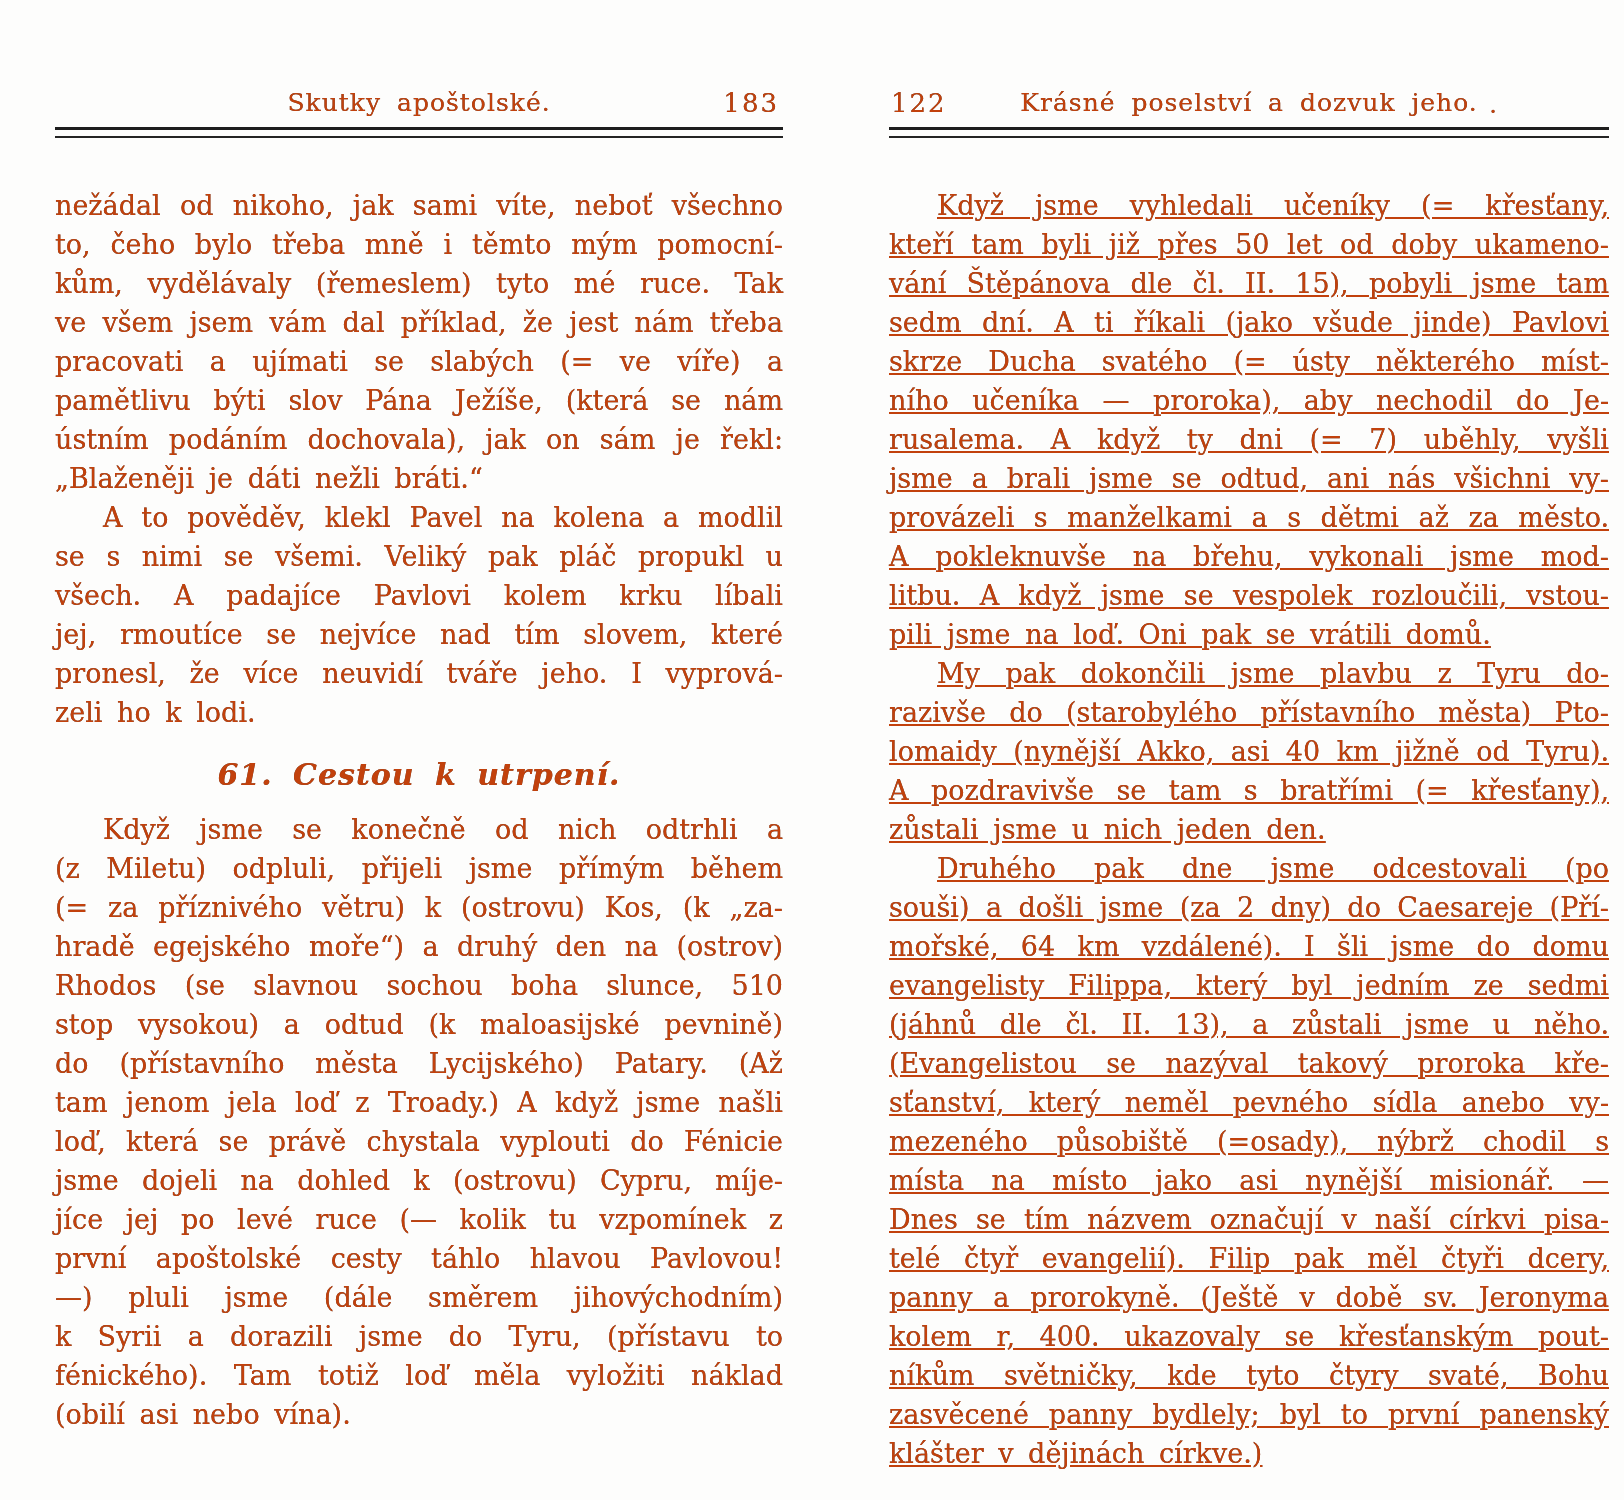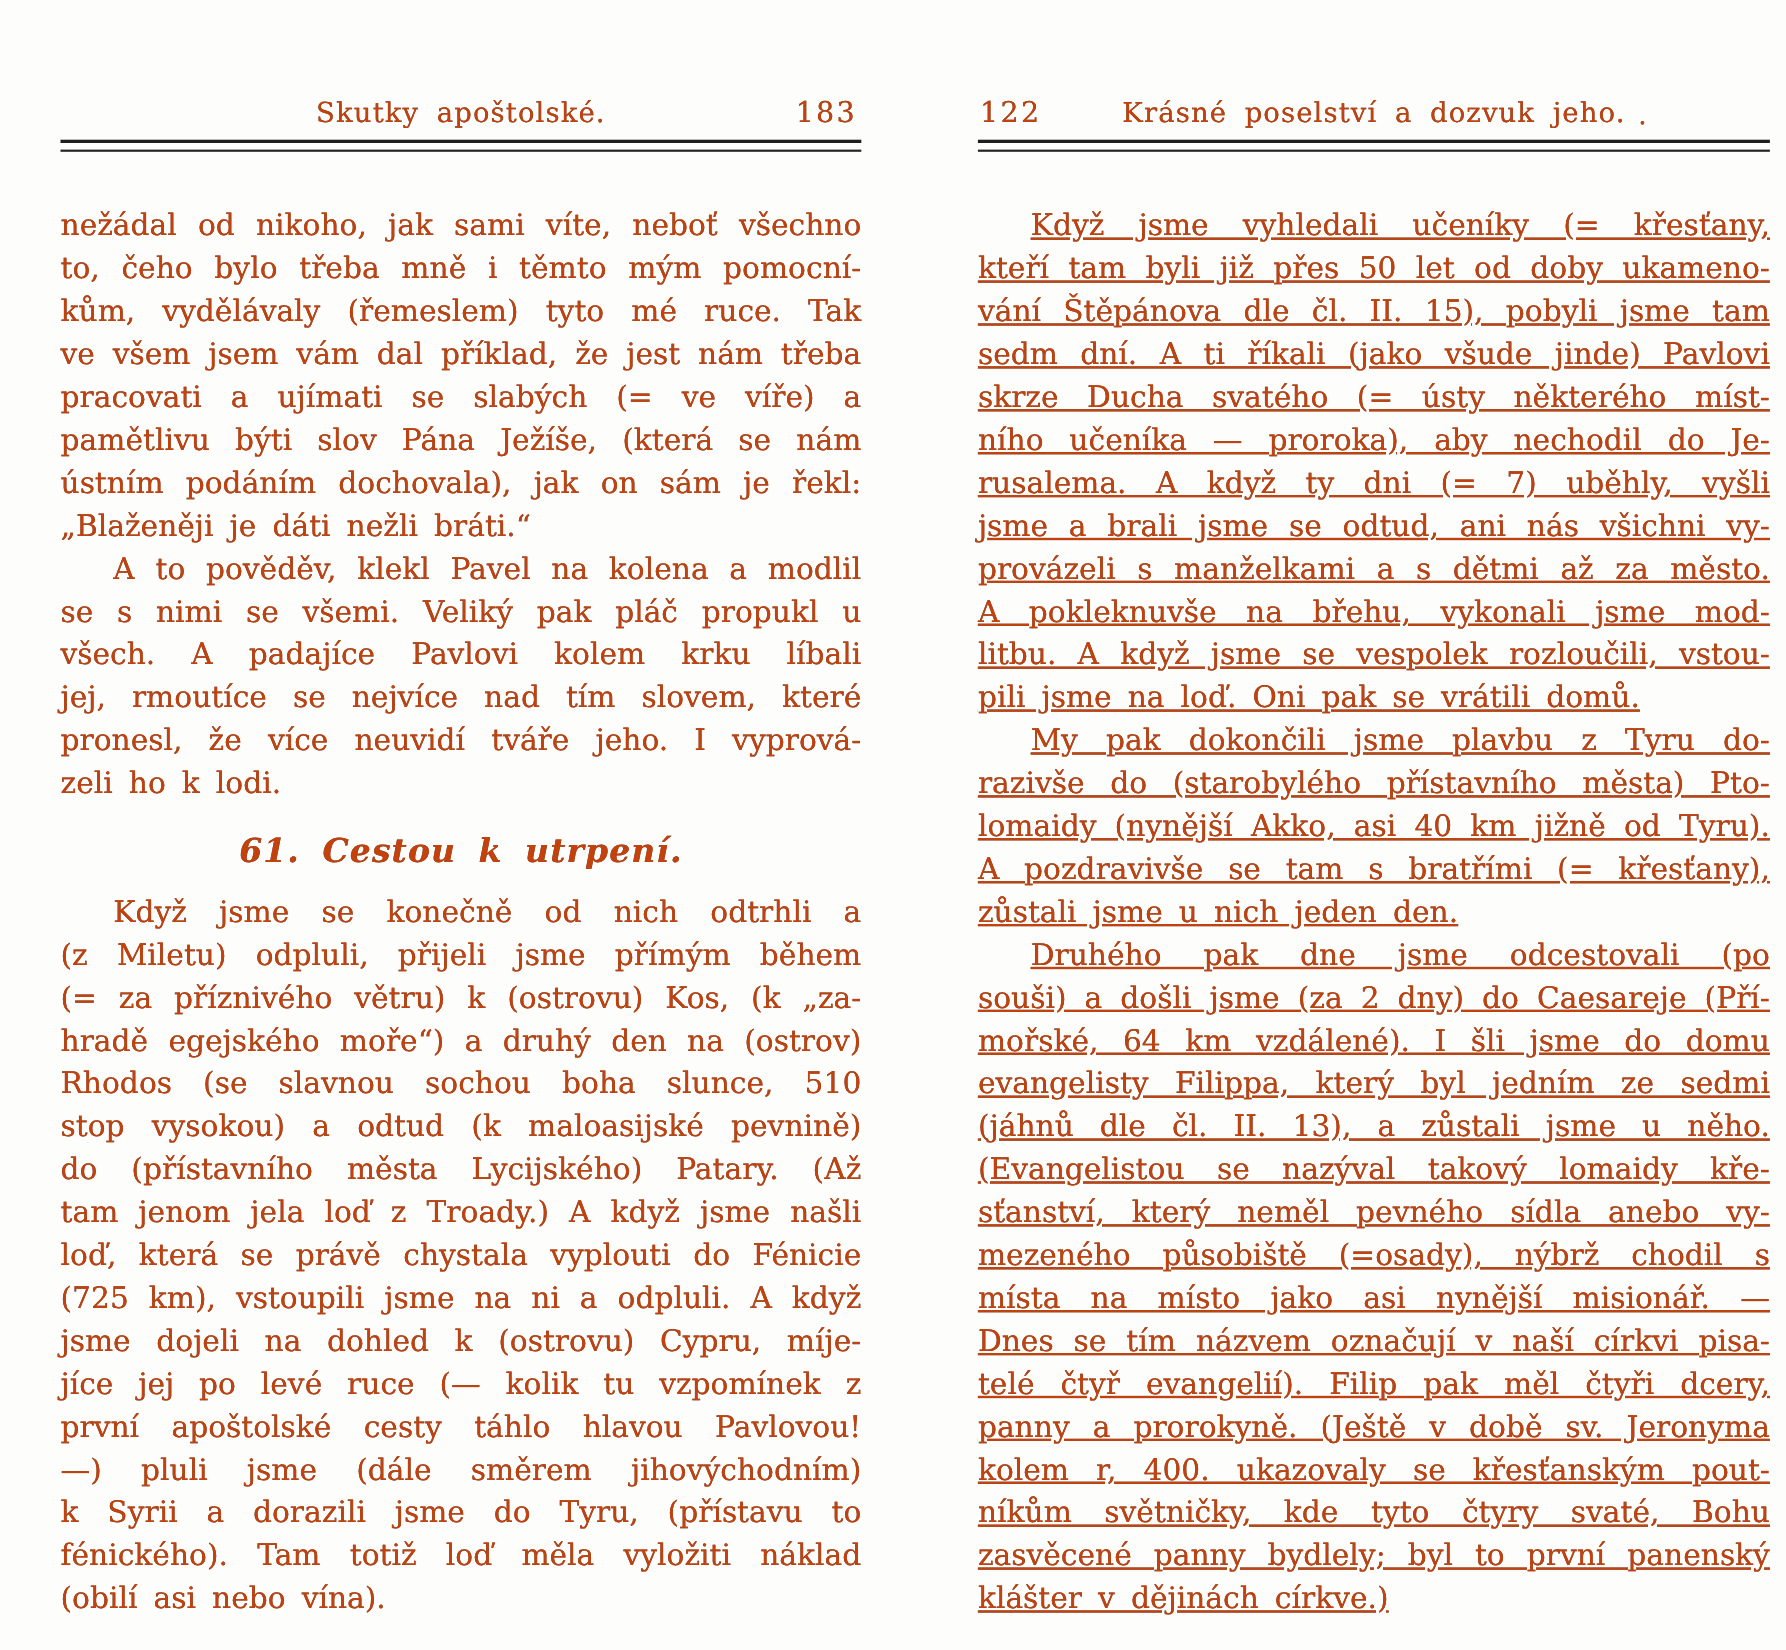--- a/index.html
+++ b/index.html
@@ -77,21 +77,20 @@
         <p class="para indent">
           <span class="line">Když jsme se konečně od nich odtrhli a</span>
           <span class="line">(z Miletu) odpluli, přijeli jsme přímým během</span>
           <span class="line">(= za příznivého větru) k (ostrovu) Kos, (k „za-</span>
           <span class="line">hradě egejského moře“) a druhý den na (ostrov)</span>
           <span class="line">Rhodos (se slavnou sochou boha slunce, 510</span>
           <span class="line">stop vysokou) a odtud (k maloasijské pevnině)</span>
           <span class="line">do (přístavního města Lycijského) Patary. (Až</span>
           <span class="line">tam jenom jela loď z Troady.) A když jsme našli</span>
           <span class="line">loď, která se právě chystala vyplouti do Fénicie</span>
-          <span class="line">(725 km), vstoupili jsme na ni a odpluli. A když</span>
           <span class="line">jsme dojeli na dohled k (ostrovu) Cypru, míje-</span>
           <span class="line">jíce jej po levé ruce (— kolik tu vzpomínek z</span>
           <span class="line">první apoštolské cesty táhlo hlavou Pavlovou!</span>
           <span class="line">—) pluli jsme (dále směrem jihovýchodním)</span>
           <span class="line">k Syrii a dorazili jsme do Tyru, (přístavu to</span>
           <span class="line">fénického). Tam totiž loď měla vyložiti náklad</span>
           <span class="line">(obilí asi nebo vína).</span>
         </p>
       </div>
   </div>
@@ -124,21 +123,21 @@
           <span class="line">lomaidy (nynější Akko, asi 40 km jižně od Tyru).</span>
           <span class="line">A pozdravivše se tam s bratřími (= křesťany),</span>
           <span class="line">zůstali jsme u nich jeden den.</span>
         </p>
         <p class="para indent">
           <span class="line">Druhého pak dne jsme odcestovali (po</span>
           <span class="line">souši) a došli jsme (za 2 dny) do Caesareje (Pří-</span>
           <span class="line">mořské, 64 km vzdálené). I šli jsme do domu</span>
           <span class="line">evangelisty Filippa, který byl jedním ze sedmi</span>
           <span class="line">(jáhnů dle čl. II. 13), a zůstali jsme u něho.</span>
-          <span class="line">(Evangelistou se nazýval takový lomaidy kře-</span>
+          <span class="line">(Evangelistou se nazýval takový proroka kře-</span>
           <span class="line">sťanství, který neměl pevného sídla anebo vy-</span>
           <span class="line">mezeného působiště (=osady), nýbrž chodil s</span>
           <span class="line">místa na místo jako asi nynější misionář. —</span>
           <span class="line">Dnes se tím názvem označují v naší církvi pisa-</span>
           <span class="line">telé čtyř evangelií). Filip pak měl čtyři dcery,</span>
           <span class="line">panny a prorokyně. (Ještě v době sv. Jeronyma</span>
           <span class="line">kolem r, 400. ukazovaly se křesťanským pout-</span>
           <span class="line">níkům světničky, kde tyto čtyry svaté, Bohu</span>
           <span class="line">zasvěcené panny bydlely; byl to první panenský</span>
           <span class="line">klášter v dějinách církve.)</span>

